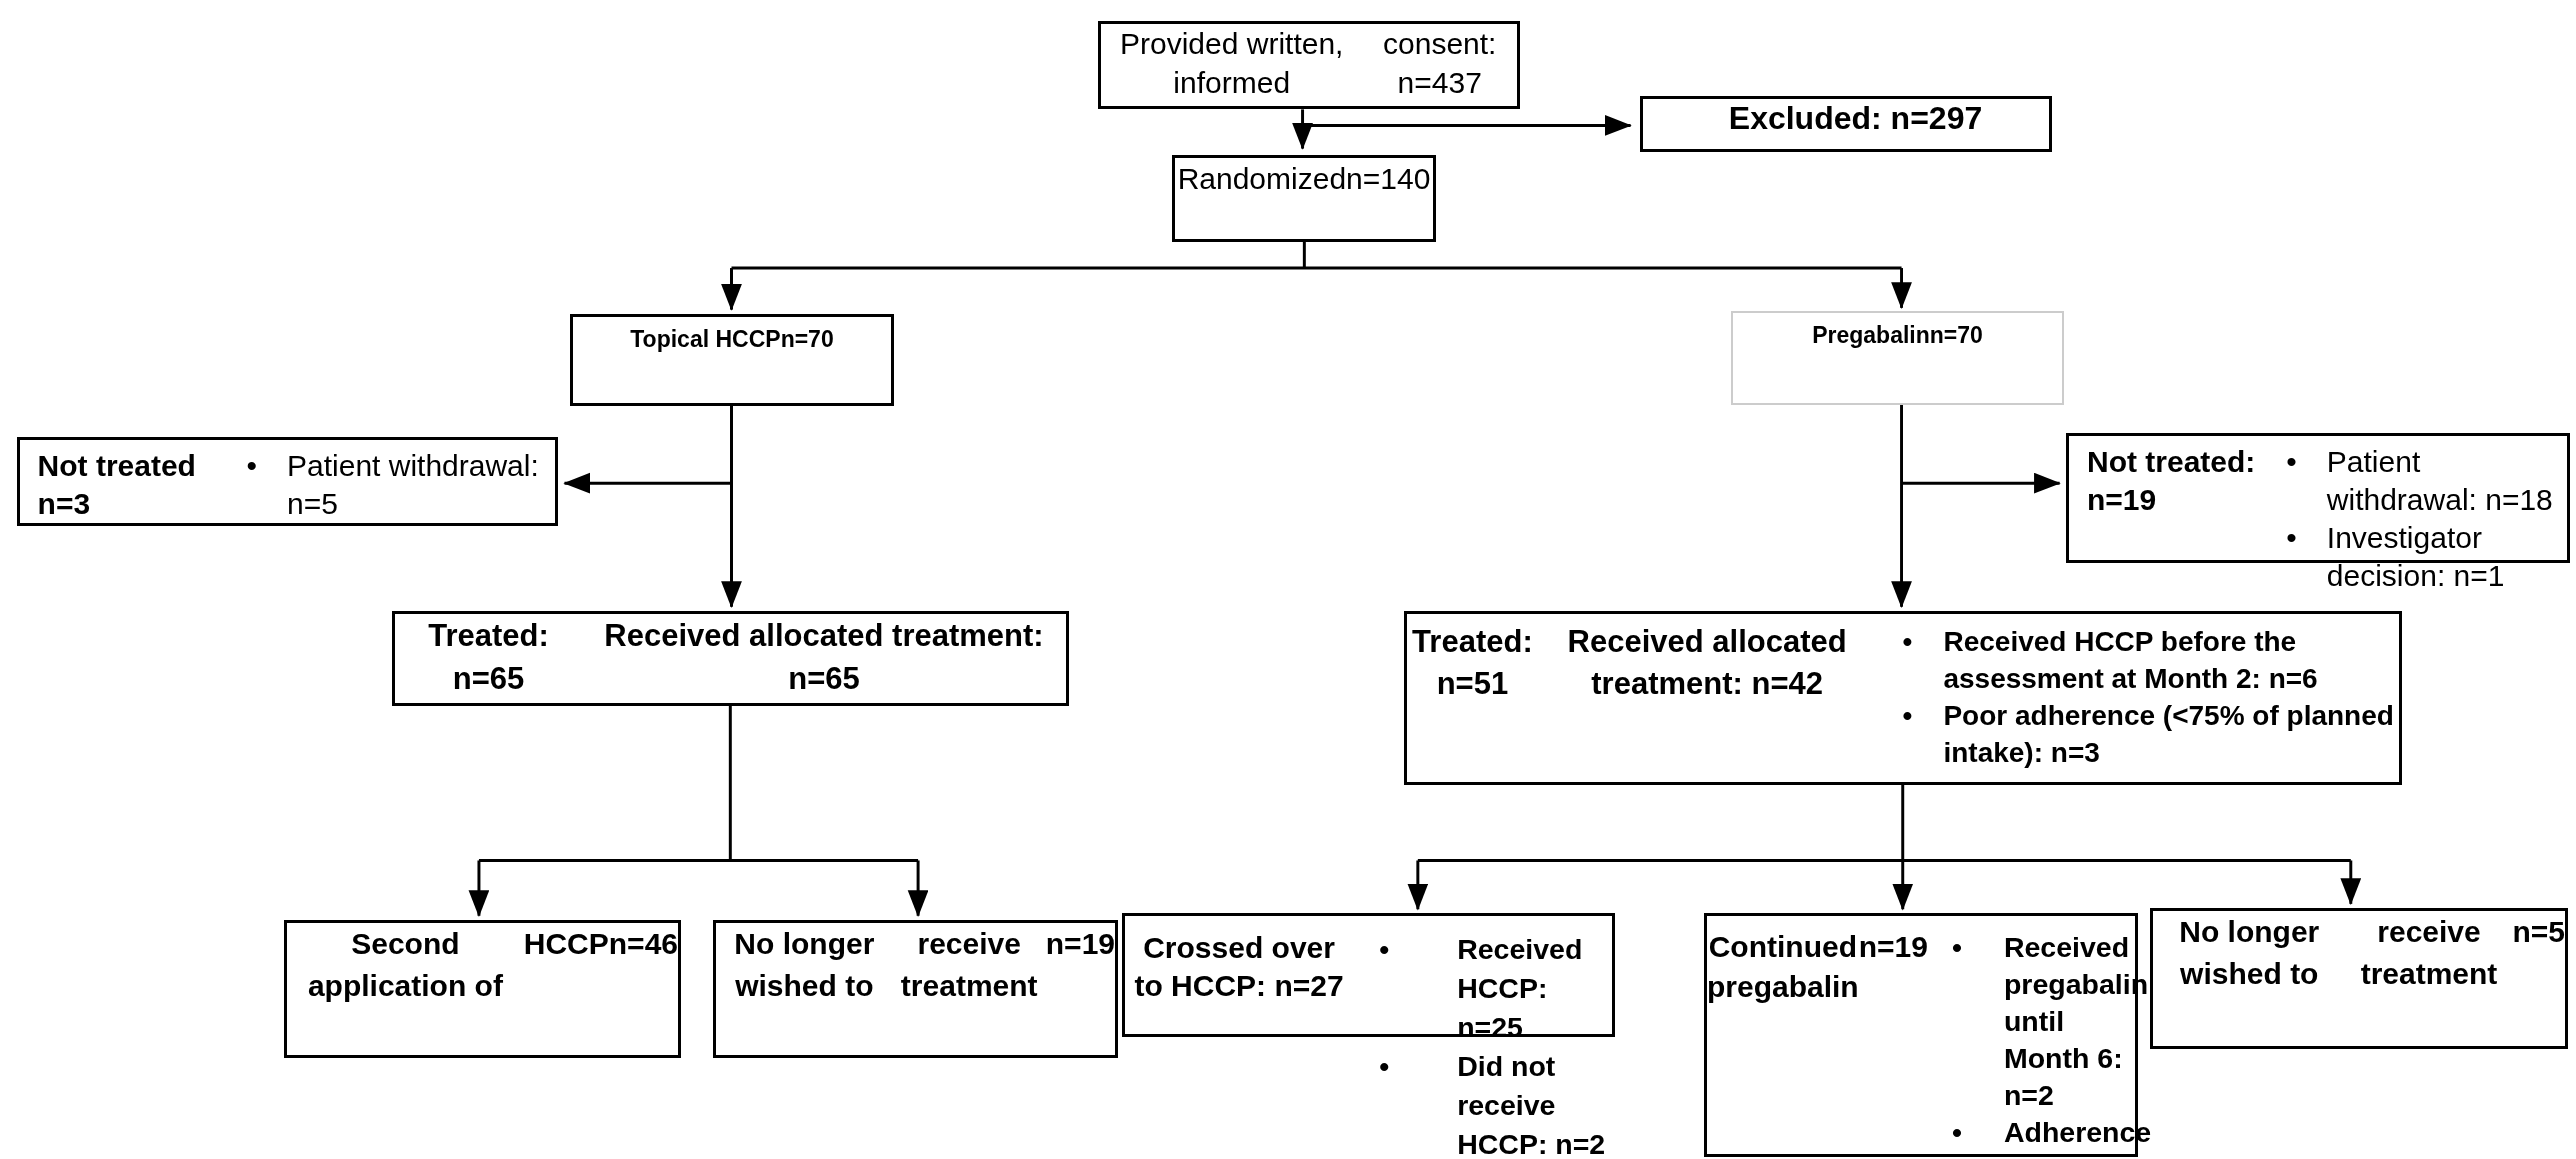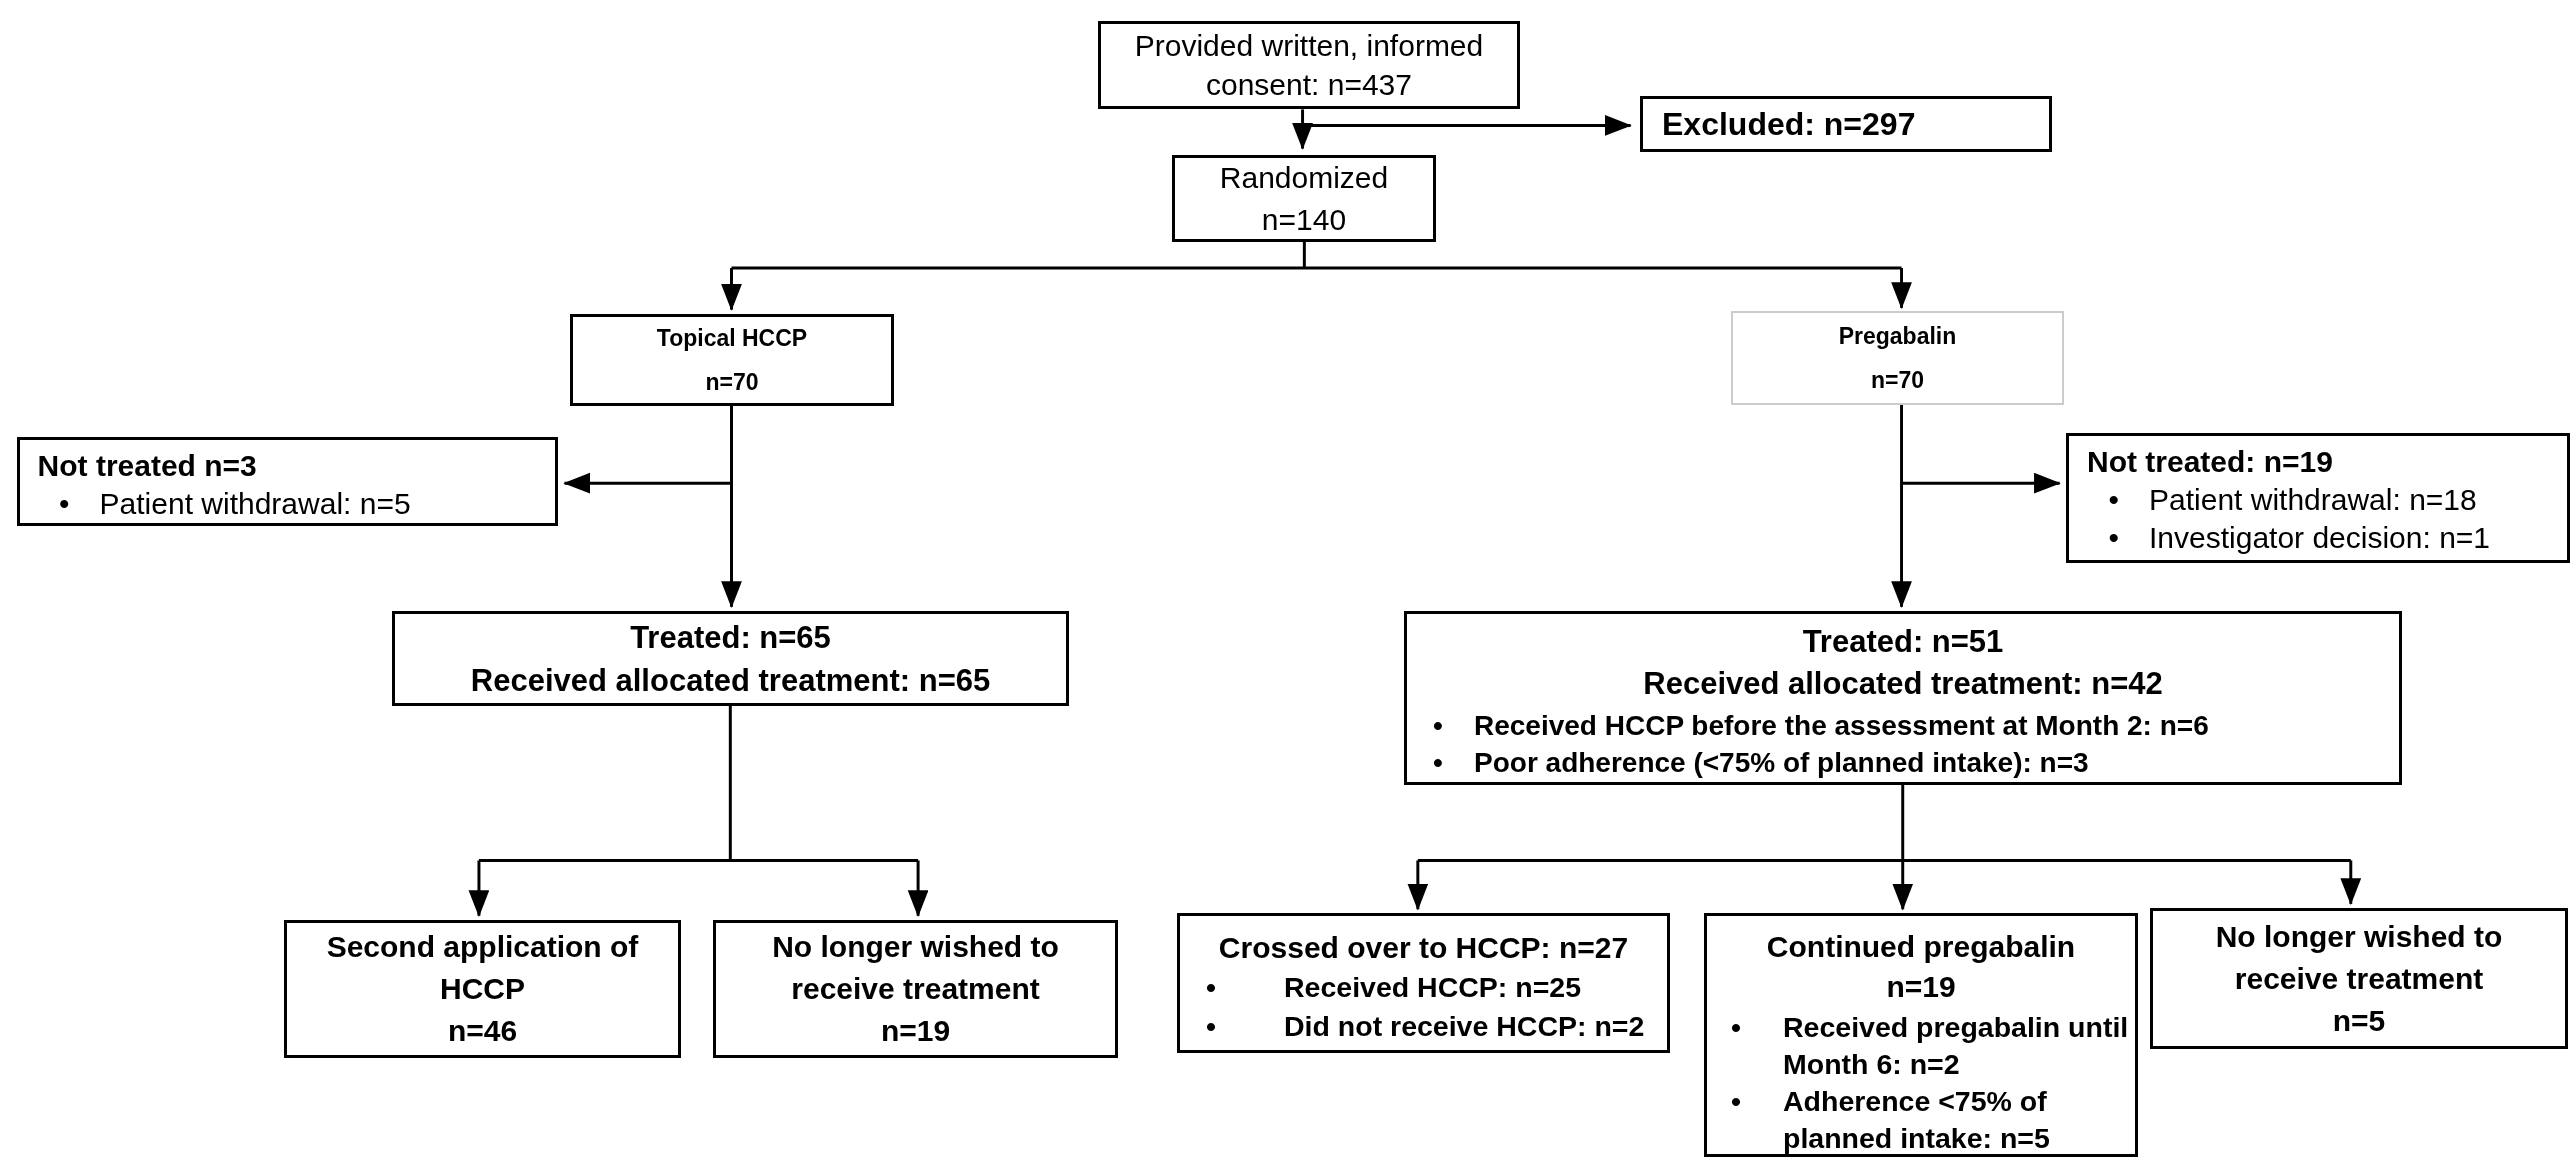--- a/index.html
+++ b/index.html
@@ -10,21 +10,21 @@
     font-family:"Liberation Sans", sans-serif;
     color:#000000;
     overflow:hidden;
   }
   .box{
     position:absolute;
     background:#ffffff;
     border:3px solid #000000;
     box-sizing:border-box;
     display:flex;
-    flex-direction:column;
+    flex-direction:row;
     justify-content:center;
     text-align:center;
     font-size:30px;
     line-height:39px;
   }
   .b{font-weight:bold;}
   .box.topalign{justify-content:flex-start;}
   .box.leftalign{text-align:left;}
   .bullets{list-style:none;margin:0;padding:0;text-align:left;}
   .bullets li{position:relative;padding-left:62px;}
@@ -151,21 +151,21 @@
     <div>HCCP</div>
     <div>n=46</div>
   </div>
 
   <div class="box bottom-simple b" style="left:713px;top:920px;width:405px;height:138px;">
     <div>No longer wished to</div>
     <div>receive treatment</div>
     <div>n=19</div>
   </div>
 
-  <div class="box crossed b topalign" style="left:1177px;top:913px;width:493px;height:140px;">
+  <div class="box crossed b topalign" style="left:1122px;top:913px;width:493px;height:124px;">
     <div>Crossed over to HCCP: n=27</div>
     <ul class="bullets">
       <li>Received HCCP: n=25</li>
       <li>Did not receive HCCP: n=2</li>
     </ul>
   </div>
 
   <div class="box continued b topalign" style="left:1704px;top:913px;width:434px;height:244px;">
     <div>Continued pregabalin</div>
     <div>n=19</div>

